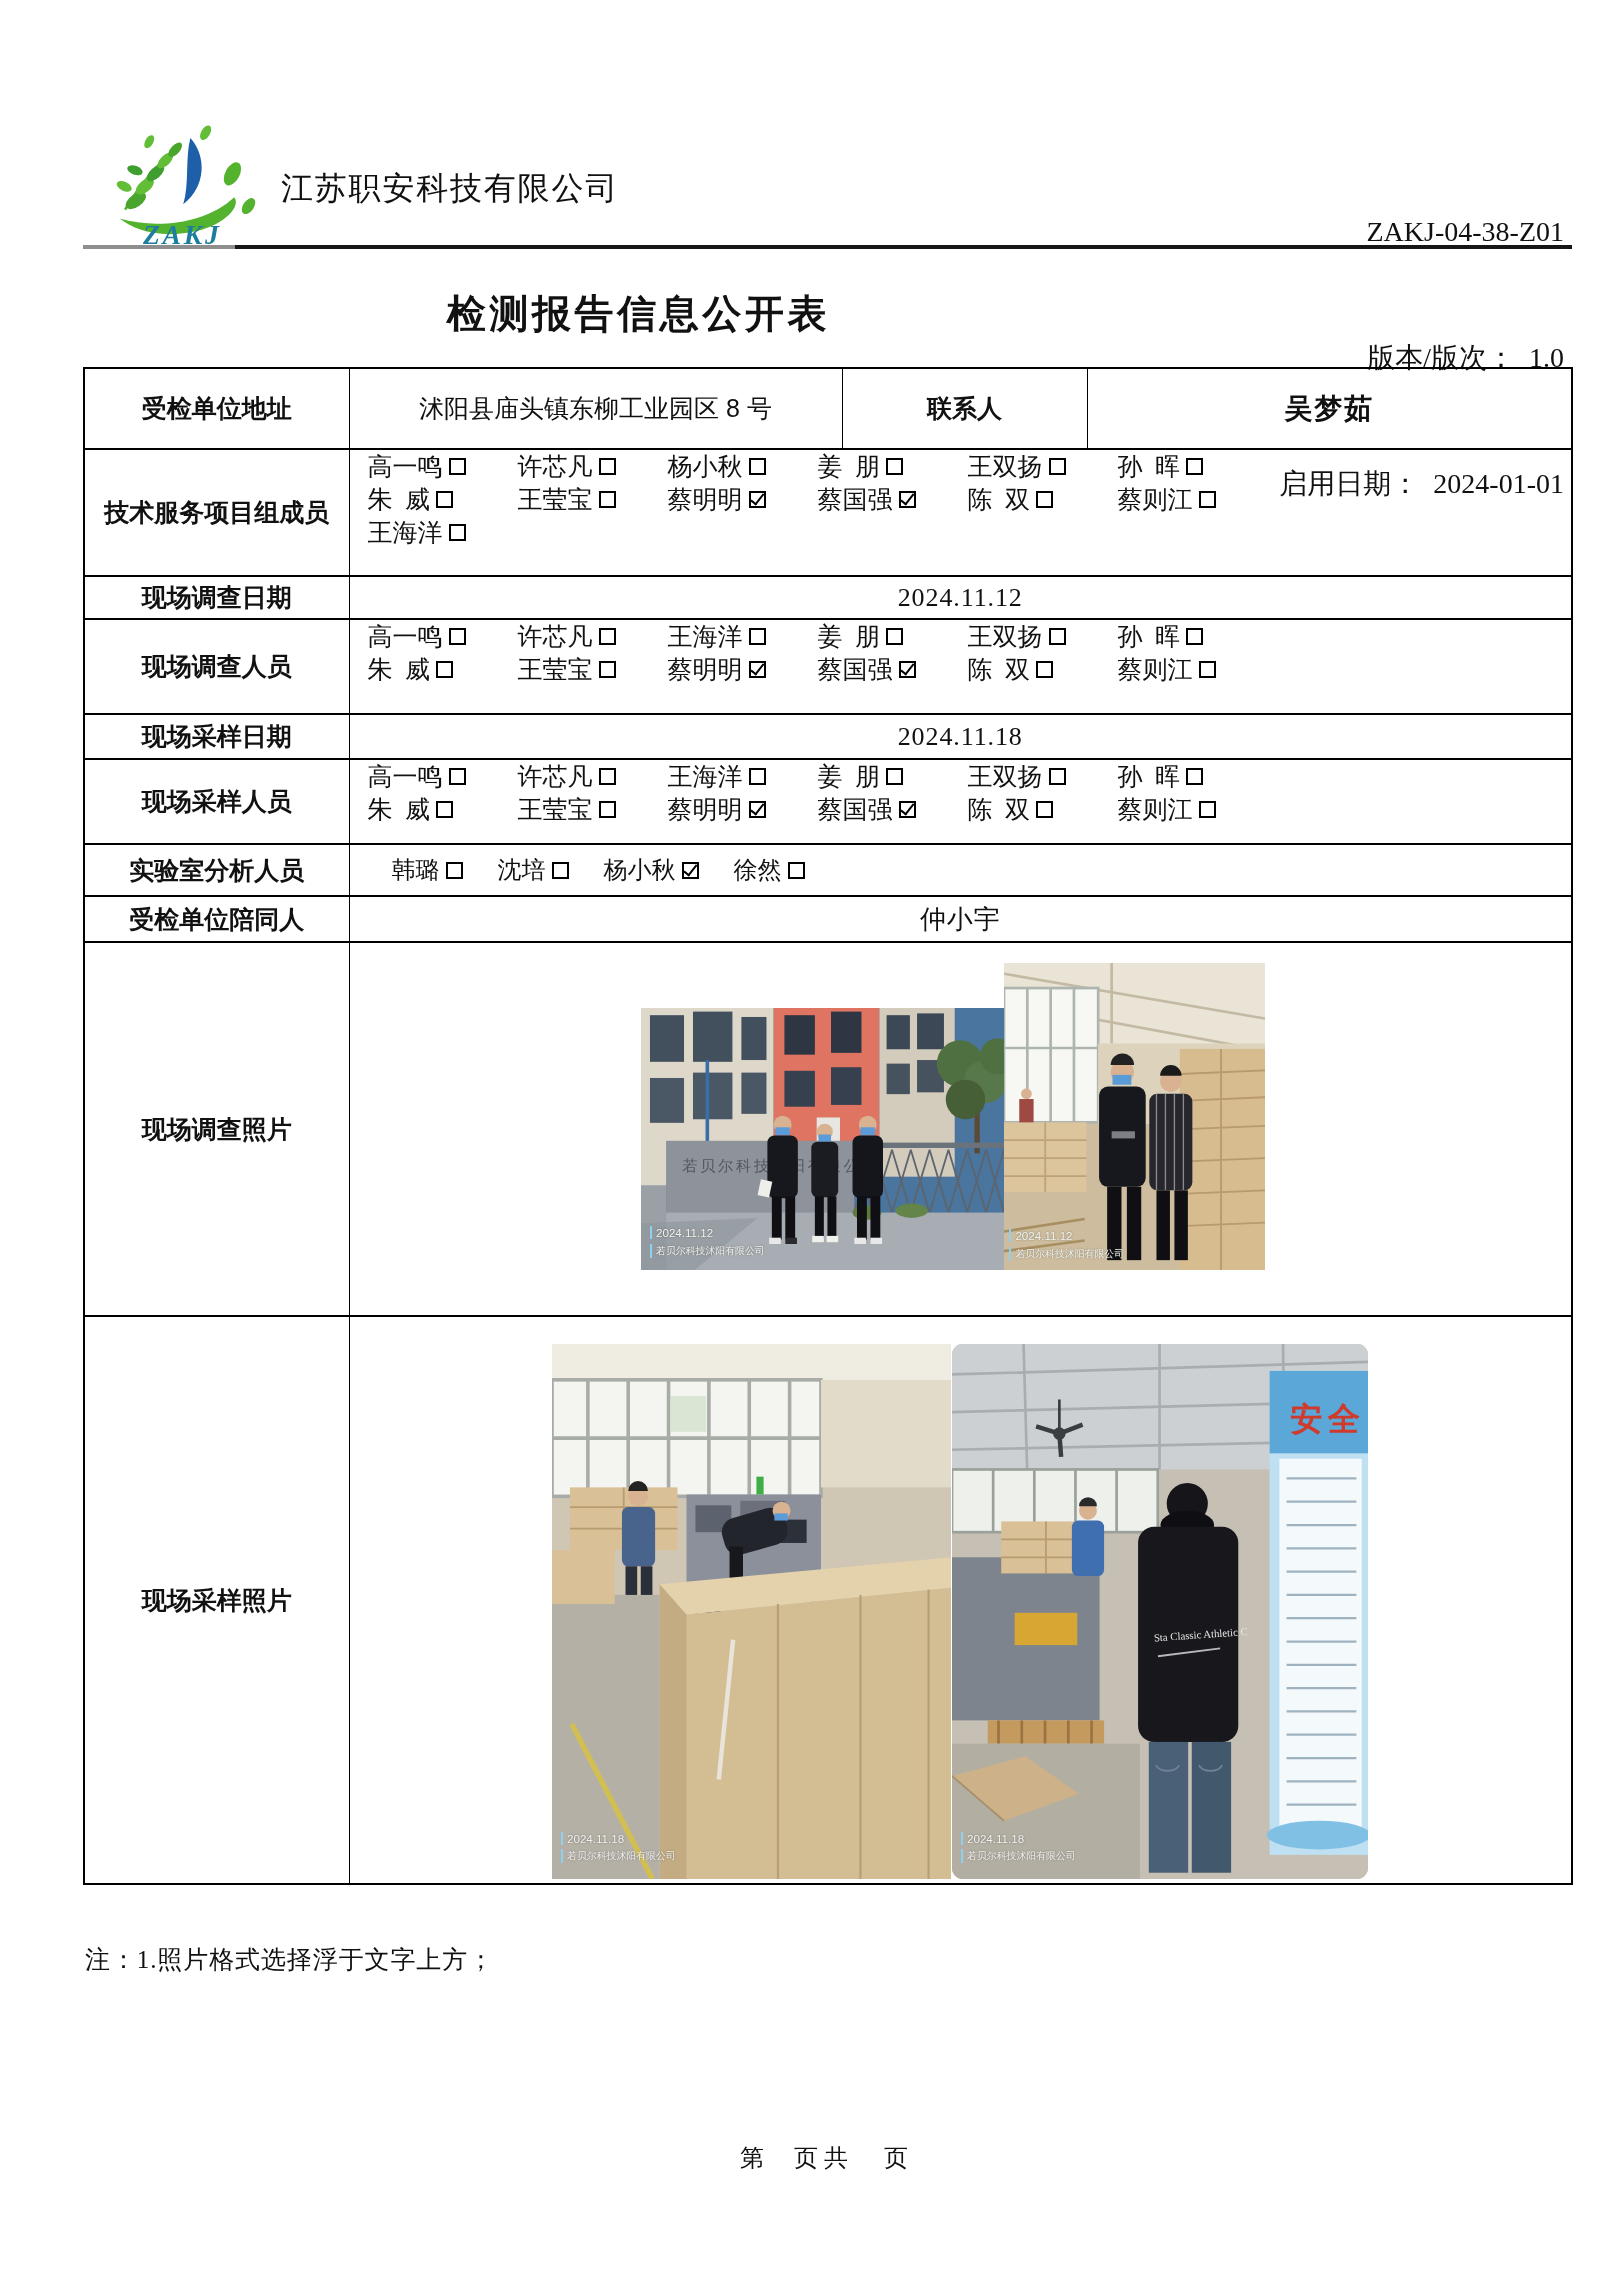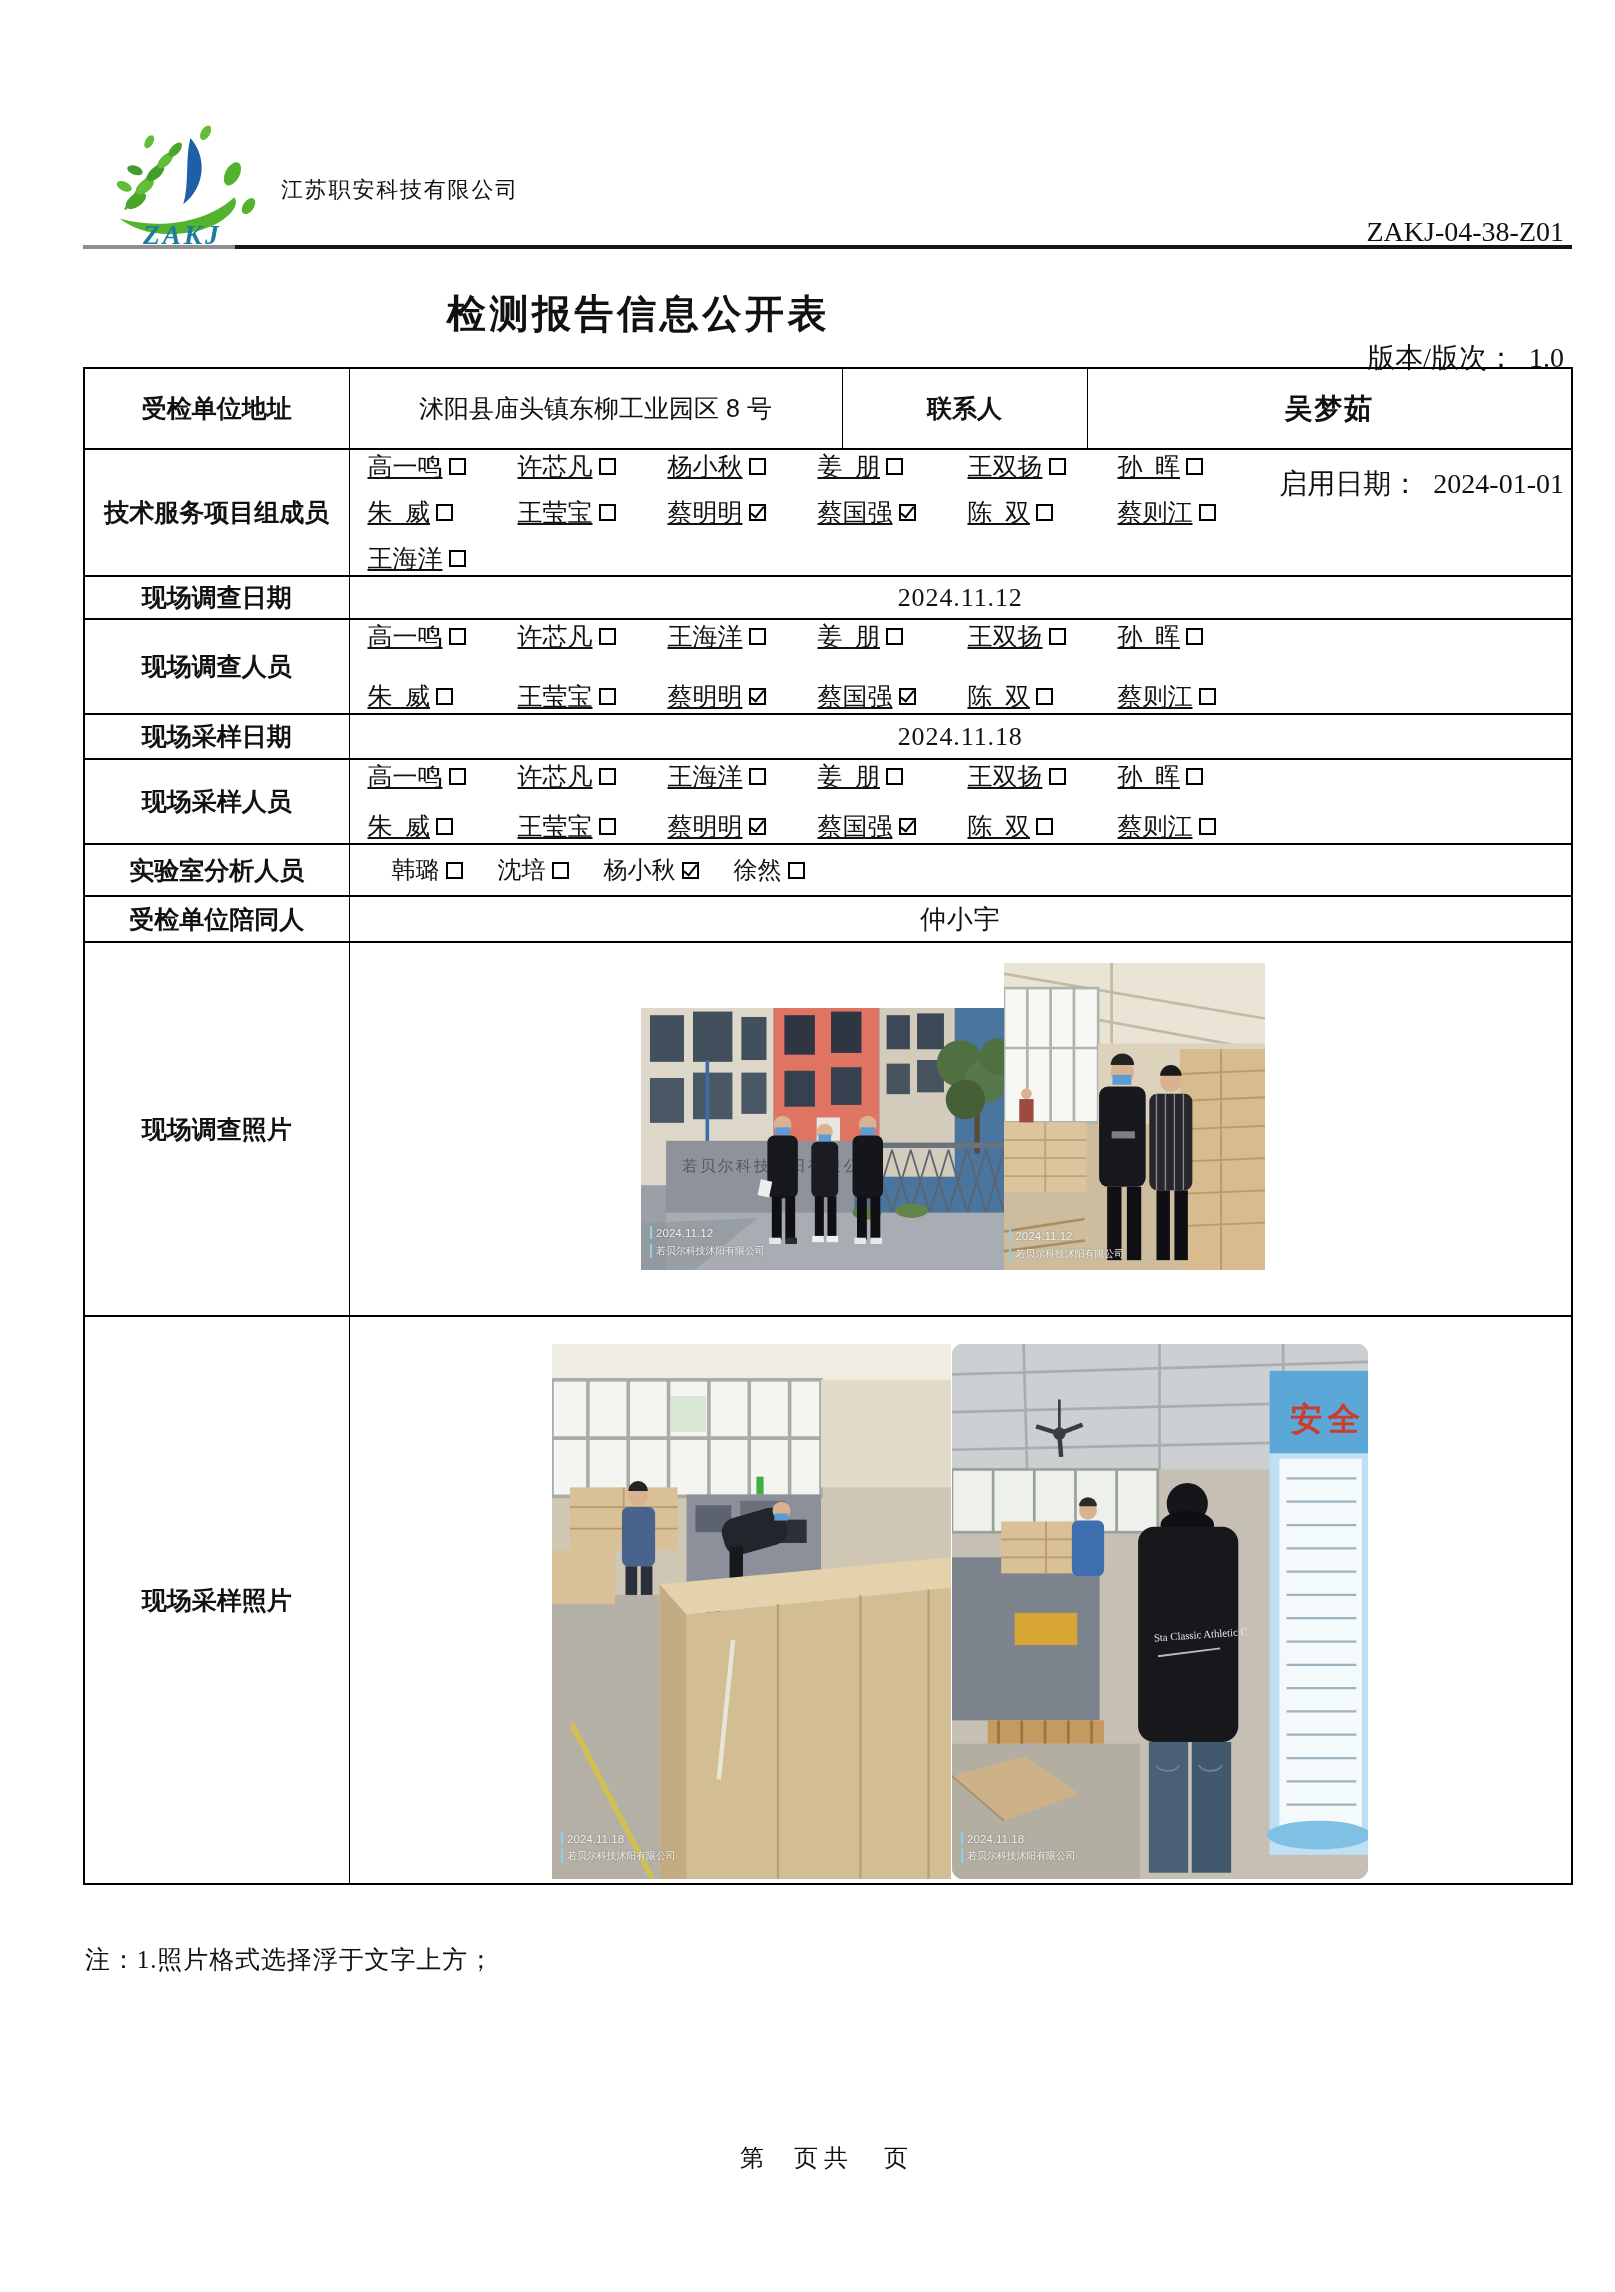--- a/index.html
+++ b/index.html
@@ -1,38 +1,38 @@
 <!DOCTYPE html>
 <html style="font-size:14.3px"><head>
 <meta charset="utf-8">
 <style>
   html,body{margin:0;padding:0;background:#ffffff;}
   body{position:relative;width:1616px;height:2293px;font-family:"Liberation Serif","DejaVu Serif",serif;color:#111;}
   .abs{position:absolute;}
 
   
   #logo{left:100px;top:122px;width:179px;height:127px;}
-  #companyName{left:281px;top:167px;font-size:22px;letter-spacing:1.8px;white-space:pre;margin-top:8px;}
+  #companyName{left:281px;top:167px;font-size:32px;letter-spacing:1.8px;white-space:pre;}
   #docMeta{right:52px;top:127px;text-align:right;font-size:28px;line-height:42px;white-space:pre;}
   #headRule{left:83px;top:245px;width:1489px;height:3.6px;background:#161616;}
   #headRuleGray{left:83px;top:245px;width:152px;height:3.6px;background:#8e8e8e;}
 
   
   #pageTitle{left:0;top:287px;width:1277px;text-align:center;font-size:39px;font-weight:bold;letter-spacing:3.6px;}
 
   
   table.form{position:absolute;left:83px;top:367px;width:1489px;border-collapse:collapse;table-layout:fixed;border:2.7px solid #000;}
   table.form td{border:1.8px solid #000;border-top-width:2.7px;border-bottom-width:2.7px;padding:0;vertical-align:middle;overflow:hidden;}
   .lbl{font-weight:bold;font-size:25px;text-align:center;line-height:1.4;padding:0 23px;}
   .v-bold{font-weight:bold;font-size:25px;text-align:center;}
   .v-big{font-size:29.6px;text-align:center;letter-spacing:1.8px;}
   .v-name{font-weight:bold;font-size:28px;text-align:center;letter-spacing:1.8px;}
   .v-date{font-size:26px;text-align:center;letter-spacing:0.9px;}
   .sans{font-family:"Liberation Sans","DejaVu Sans",sans-serif;font-size:25px;text-align:center;}
-  .stack{display:flex;flex-direction:column;justify-content:space-between;text-decoration:underline;}
+  .stack{display:flex;flex-direction:column;justify-content:flex-start;}
   .mline{display:flex;align-items:center;padding-left:18px;}
   .member{display:inline-flex;align-items:center;width:150px;font-size:25px;flex:none;}
   .mname{white-space:pre;}
   .lab .member{width:auto;margin-right:10.7px;font-size:24px;margin-left:24px;}
   .cb{width:17px;height:17px;border:2.2px solid #000;margin-left:6.3px;position:relative;flex:none;box-sizing:border-box;background:#fff;}
   .cb.on::after{content:"";position:absolute;left:3.1px;top:-1.8px;width:5.4px;height:11.6px;border-right:2.7px solid #000;border-bottom:2.7px solid #000;transform:rotate(38deg);}
 
   
   .photocell{position:relative;}
   .pwrap{position:relative;width:100%;}

